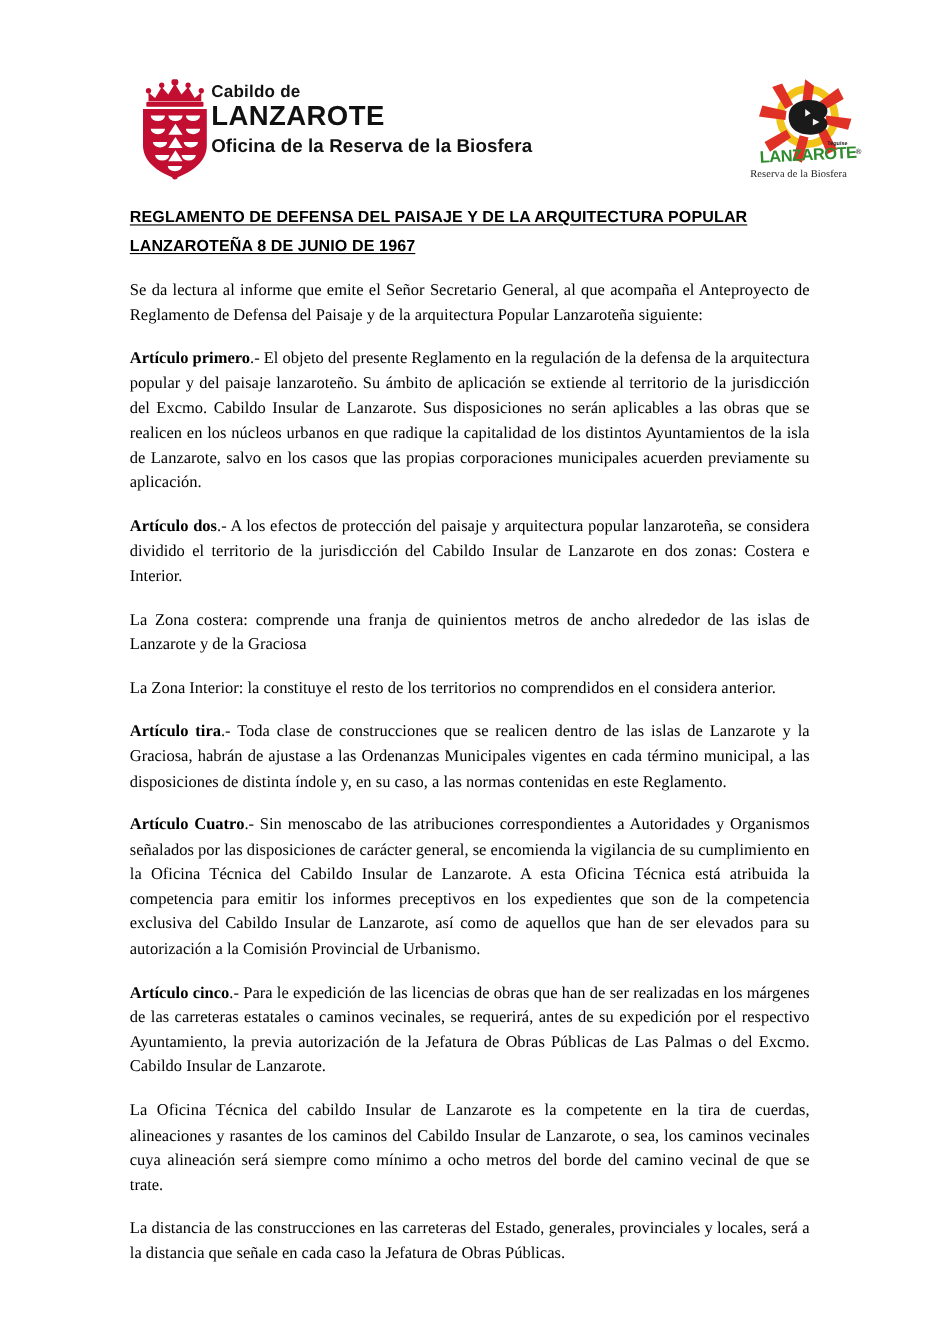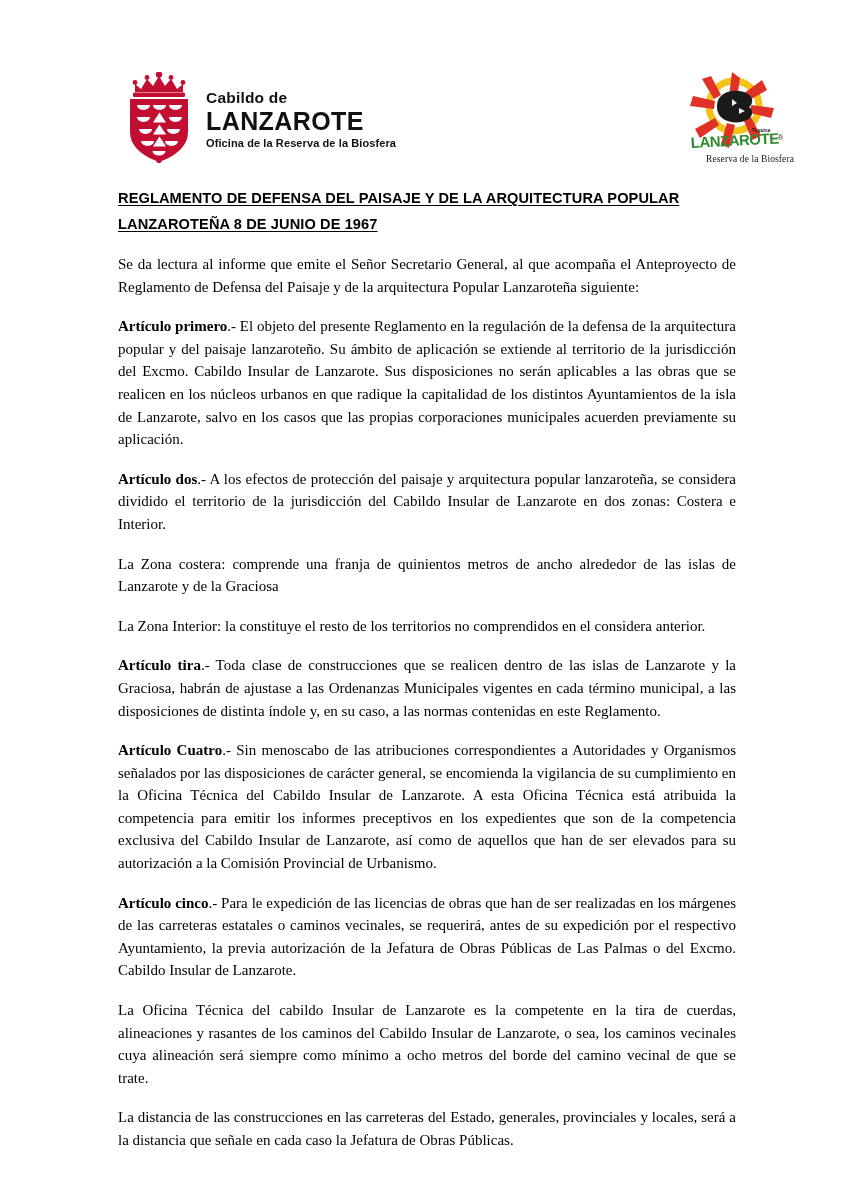--- a/index.html
+++ b/index.html
@@ -28,22 +28,21 @@
     top: 0;
     width: 848px;
     height: 178px;
   }
 
   .logo-cabildo {
     position: absolute;
     left: 126px;
     top: 72px;
     display: flex;
-    align-items: center;
-    gap: 14px;
+    gap: 0;
   }
   .shield-wrap {
     position: relative;
     width: 66px;
     height: 92px;
   }
   .logo-text-block {
     padding-top: 4px;
     line-height: 1.05;
   }
@@ -54,40 +53,40 @@
     color: #111111;
   }
   .logo-line-2 {
     font-size: 25px;
     font-weight: bold;
     letter-spacing: .4px;
     color: #111111;
     margin-top: 1px;
   }
   .logo-line-3 {
-    font-size: 11px;
+    font-size: 17px;
     font-weight: bold;
     letter-spacing: .1px;
     color: #111111;
     margin-top: 4px;
   }
 
   .logo-biosfera {
     position: absolute;
     left: 682px;
     top: 68px;
     width: 112px;
     height: 100px;
   }
   .biosfera-caption {
     position: absolute;
     left: 0;
     top: 86px;
     width: 112px;
-    text-align: right;
+    text-align: left;
     font-family: "Liberation Serif", serif;
     font-size: 9.5px;
     color: #1a1a1a;
     letter-spacing: .1px;
   }
 
   
   .doc-title {
     position: absolute;
     left: 118px;

